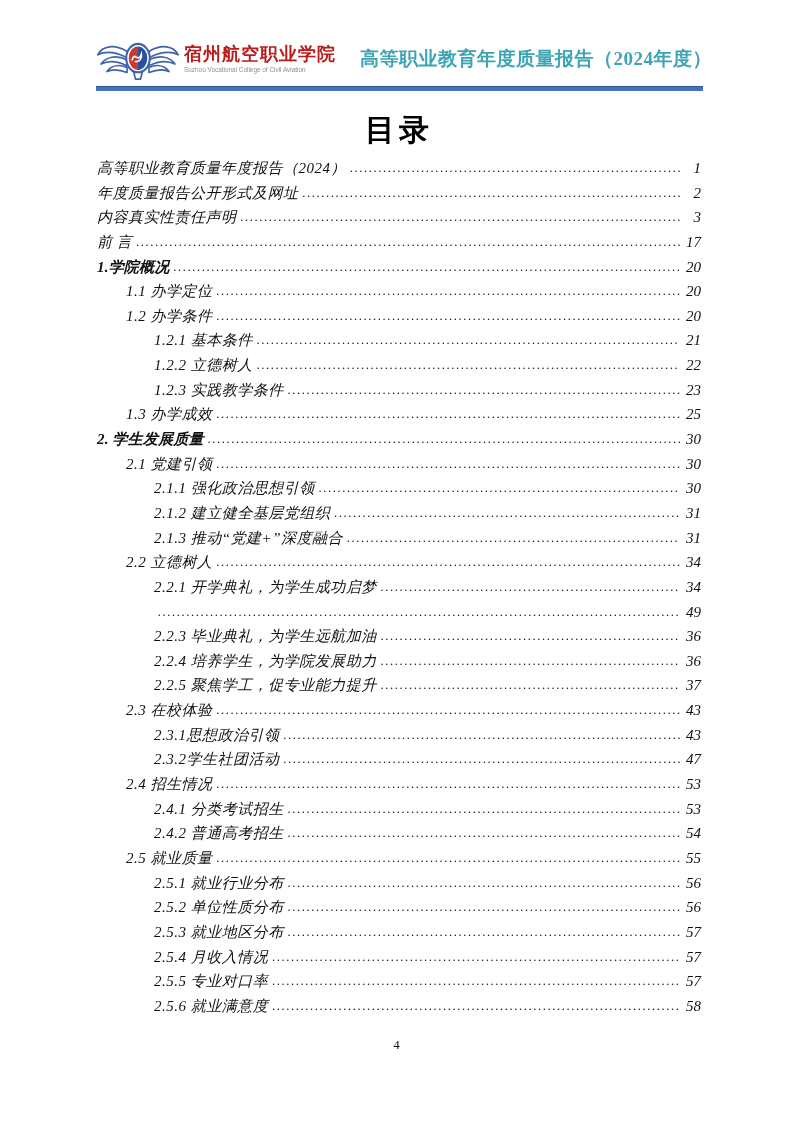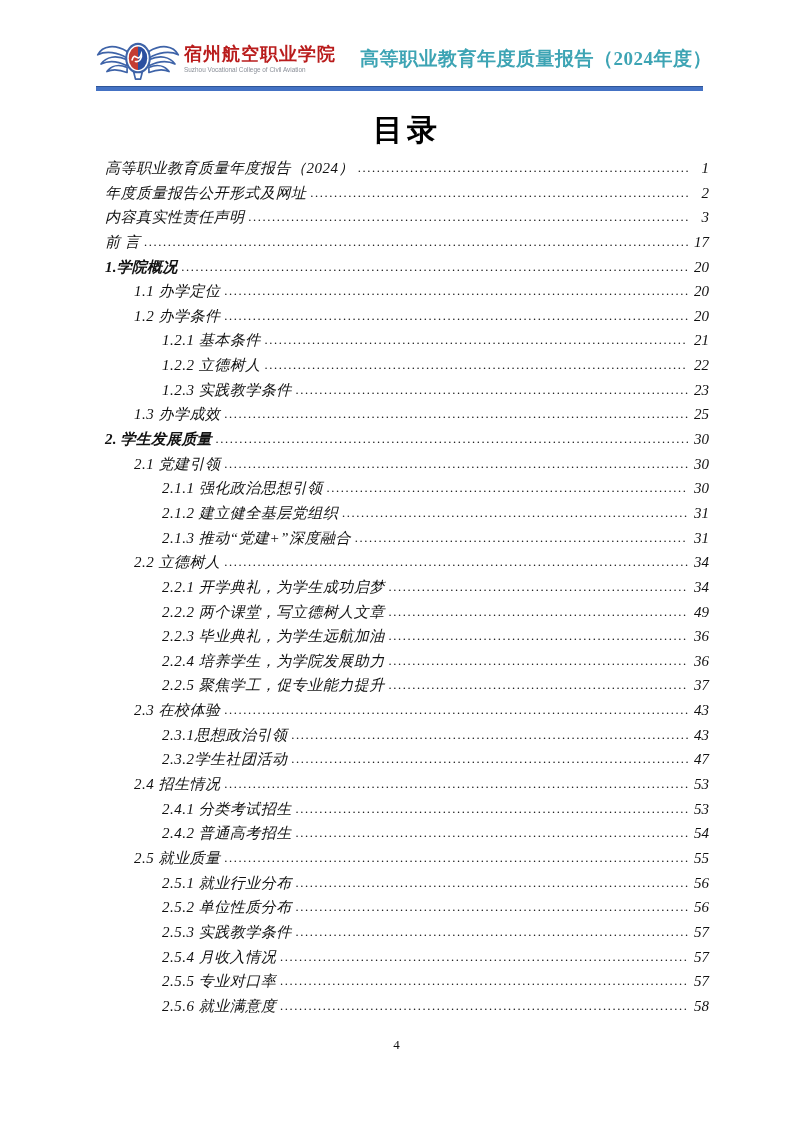--- a/index.html
+++ b/index.html
@@ -35,21 +35,21 @@
     font-family:Liberation Serif, serif;
     font-size:19px; font-weight:bold; color:#3DA4B4;
     letter-spacing:0.5px; white-space:nowrap;
   }
   .header-rule {
     position:absolute; left:96px; top:86px; width:607px; height:4px;
     background:#4472C4; border-top:1.5px solid #2F5597;
   }
 
   
-  .content { position:absolute; left:105px; top:100px; width:604px; }
+  .content { position:absolute; left:97px; top:100px; width:604px; }
   .toc-title {
     margin:12px 0 8px; text-align:center;
     font-size:30px; line-height:36px; font-weight:bold;
     letter-spacing:4px; color:#000;
   }
   .toc-list { margin-top:4px; }
   .toc-row {
     display:flex; align-items:center;
     height:24.65px; line-height:24.65px; font-size:15px;font-style:italic;
   }
@@ -198,21 +198,20 @@
           <span class="label">2.2 立德树人</span>
           <span class="leader"></span>
           <span class="pagenum">34</span>
         </div>
         <div class="toc-row level-2">
           <span class="label">2.2.1 开学典礼，为学生成功启梦</span>
           <span class="leader"></span>
           <span class="pagenum">34</span>
         </div>
         <div class="toc-row level-2">
-          <span class="label">2.2.2 两个课堂，写立德树人文章</span>
           <span class="leader"></span>
           <span class="pagenum">49</span>
         </div>
         <div class="toc-row level-2">
           <span class="label">2.2.3 毕业典礼，为学生远航加油</span>
           <span class="leader"></span>
           <span class="pagenum">36</span>
         </div>
         <div class="toc-row level-2">
           <span class="label">2.2.4 培养学生，为学院发展助力</span>
@@ -263,21 +262,21 @@
           <span class="label">2.5.1 就业行业分布</span>
           <span class="leader"></span>
           <span class="pagenum">56</span>
         </div>
         <div class="toc-row level-2">
           <span class="label">2.5.2 单位性质分布</span>
           <span class="leader"></span>
           <span class="pagenum">56</span>
         </div>
         <div class="toc-row level-2">
-          <span class="label">2.5.3 实践教学条件</span>
+          <span class="label">2.5.3 就业地区分布</span>
           <span class="leader"></span>
           <span class="pagenum">57</span>
         </div>
         <div class="toc-row level-2">
           <span class="label">2.5.4 月收入情况</span>
           <span class="leader"></span>
           <span class="pagenum">57</span>
         </div>
         <div class="toc-row level-2">
           <span class="label">2.5.5 专业对口率</span>

